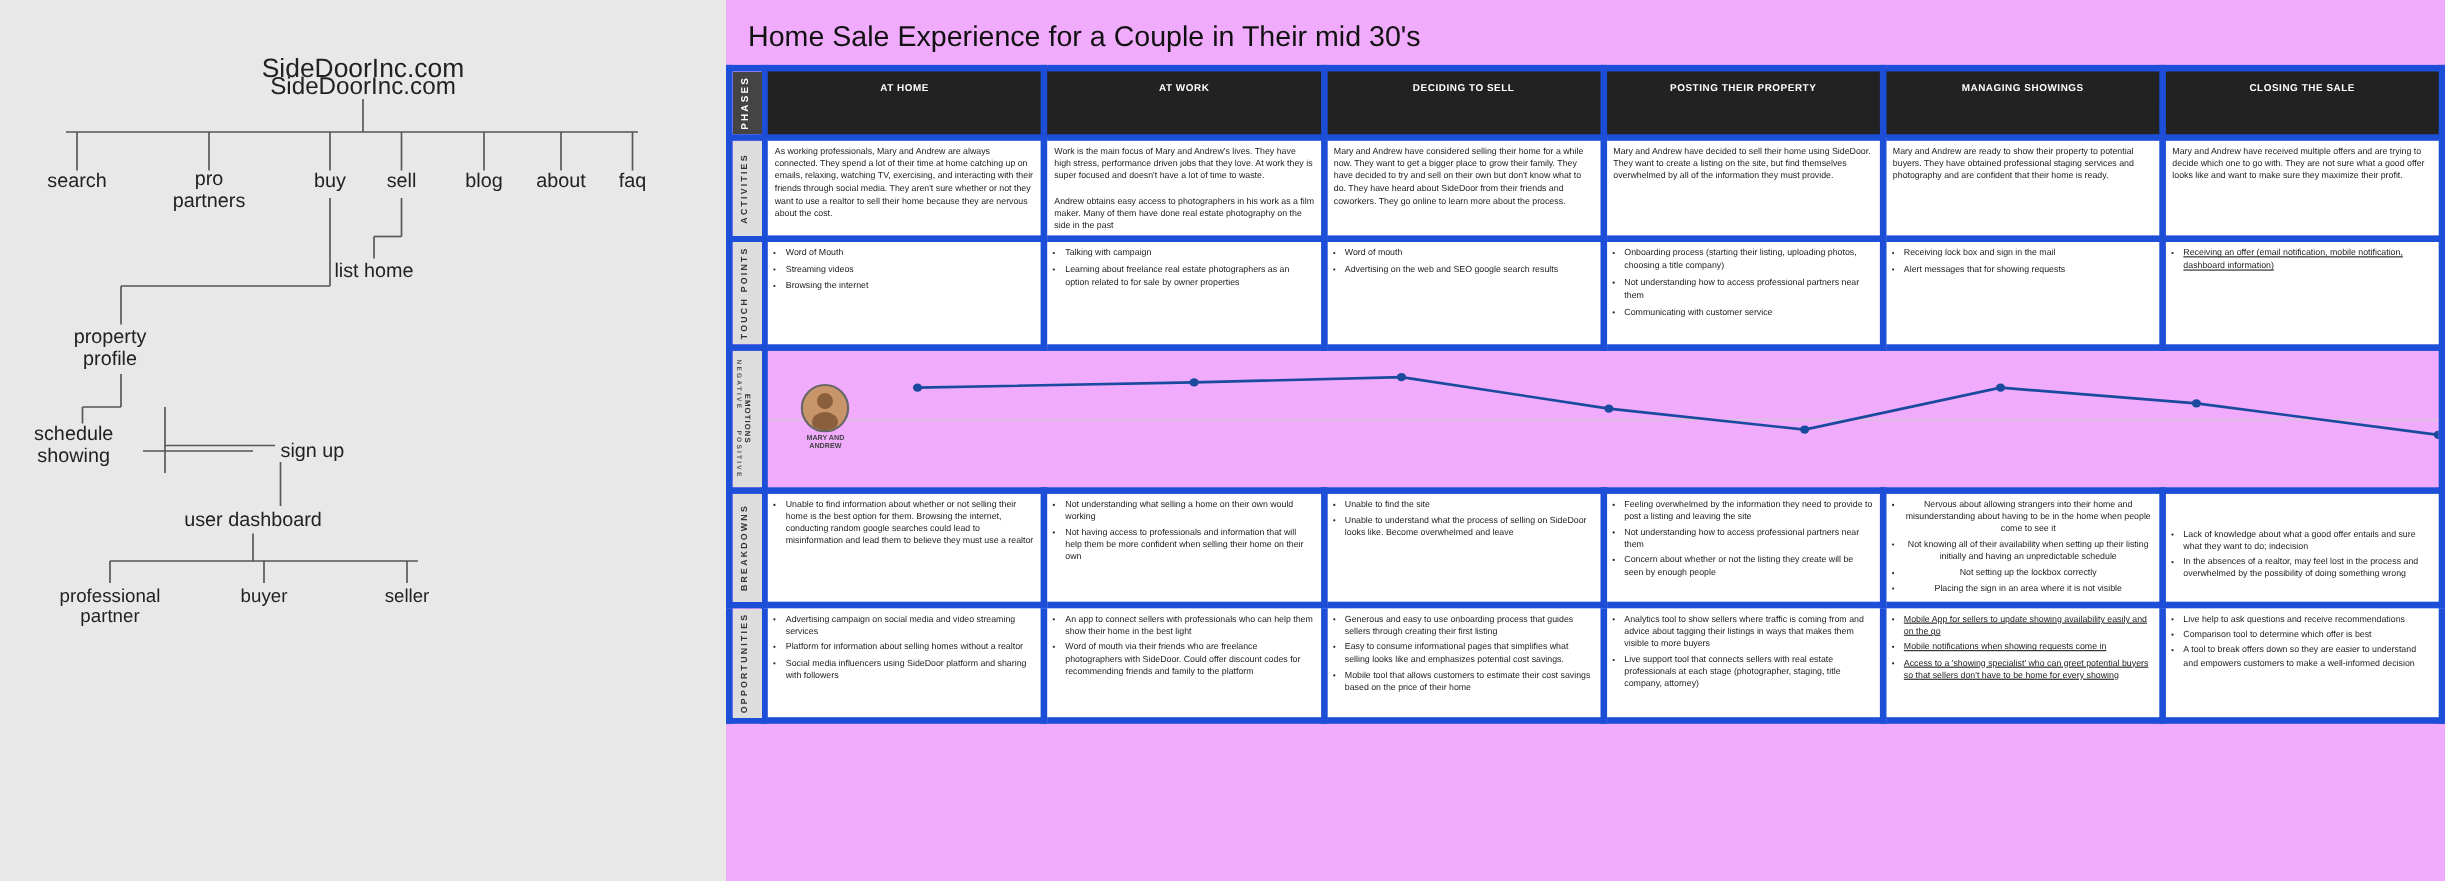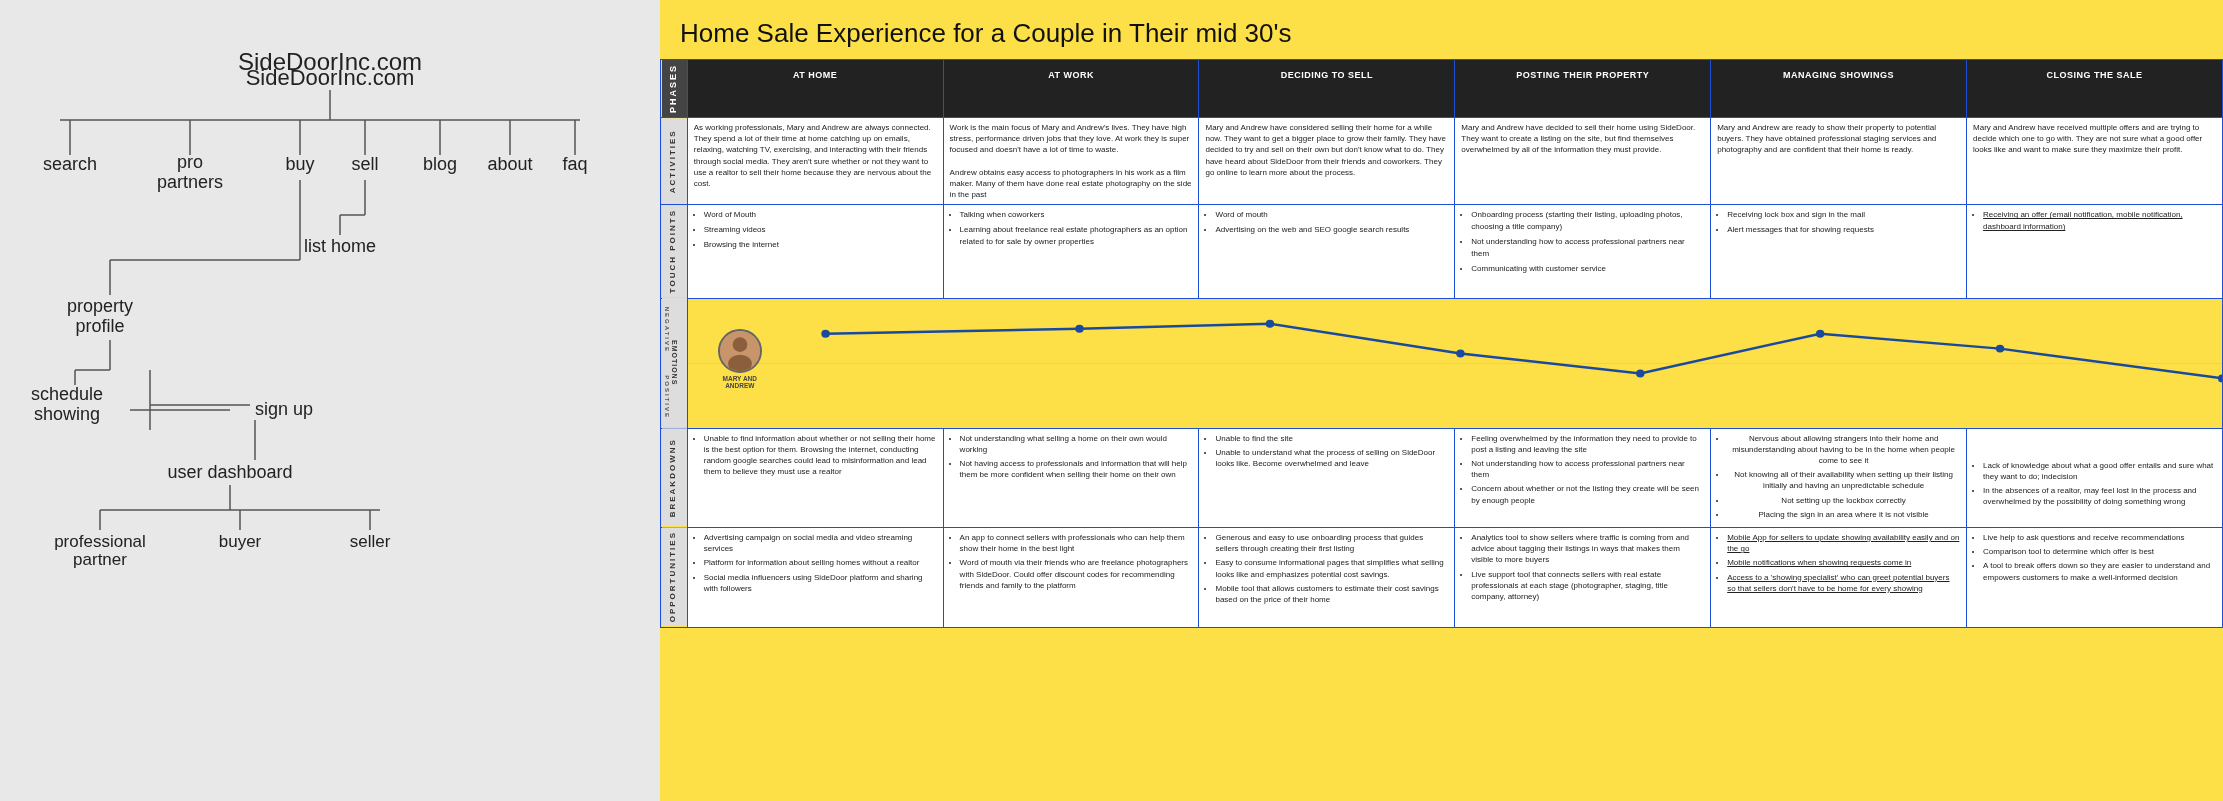--- a/index.html
+++ b/index.html
@@ -29,41 +29,41 @@
 
     .sitemap-container svg {
       width: 100%;
       height: 100%;
     }
 
     
     #right-panel {
       flex: 1;
       height: 801px;
-      background: #fde047;
+      background: #f0abfc;
       overflow-y: auto;
       overflow-x: auto;
     }
 
     .journey-title {
       font-size: 26px;
       font-weight: 400;
       padding: 18px 20px 10px 20px;
       color: #111;
       white-space: nowrap;
     }
 
     .journey-table {
       width: 100%;
       border-collapse: collapse;
       font-size: 9.5px;
     }
 
     .journey-table th, .journey-table td {
-      border: 1px solid #1d4ed8;
+      border: 6px solid #1d4ed8;
       vertical-align: top;
       padding: 4px 6px;
     }
 
     
     .row-label {
       width: 22px;
       min-width: 22px;
       background: #f5f5f5;
       text-align: center;
@@ -266,21 +266,21 @@
         <td class="row-label row-label-touchpoints">TOUCH POINTS</td>
         <td class="content-cell section-touchpoints">
           <ul style="font-size:8px; line-height:1.5; padding-left:10px;">
             <li>Word of Mouth</li>
             <li>Streaming videos</li>
             <li>Browsing the internet</li>
           </ul>
         </td>
         <td class="content-cell section-touchpoints">
           <ul style="font-size:8px; line-height:1.5; padding-left:10px;">
-            <li>Talking when coworkers</li>
+            <li>Talking with campaign</li>
             <li>Learning about freelance real estate photographers as an option related to for sale by owner properties</li>
           </ul>
         </td>
         <td class="content-cell section-touchpoints">
           <ul style="font-size:8px; line-height:1.5; padding-left:10px;">
             <li>Word of mouth</li>
             <li>Advertising on the web and SEO google search results</li>
           </ul>
         </td>
         <td class="content-cell section-touchpoints">

